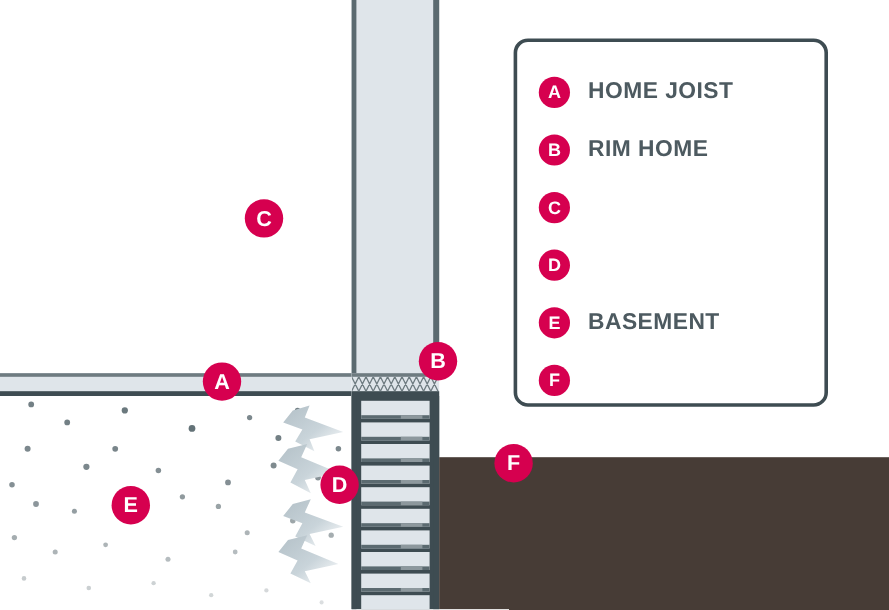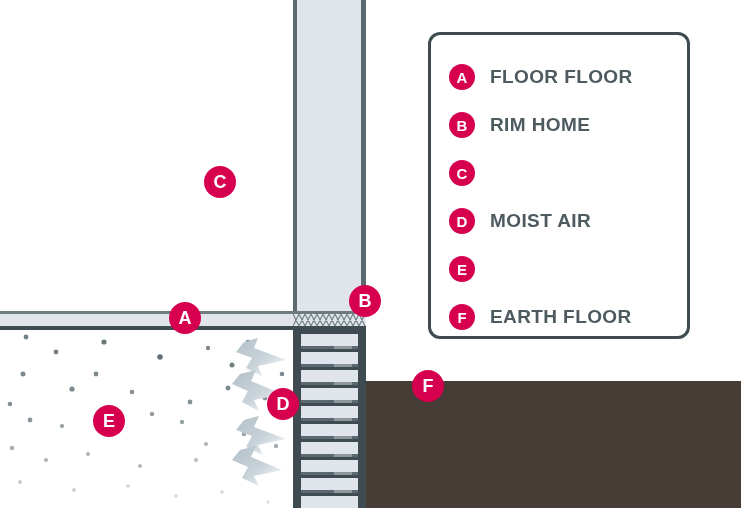--- a/index.html
+++ b/index.html
@@ -245,35 +245,34 @@
   <div class="marker big" id="mk-a">A</div>
   <div class="marker big" id="mk-b">B</div>
   <div class="marker big" id="mk-c">C</div>
   <div class="marker big" id="mk-d">D</div>
   <div class="marker big" id="mk-e">E</div>
   <div class="marker big" id="mk-f">F</div>
 
   <div class="legend">
     <div class="legend-row">
       <div class="legend-badge">A</div>
-      <div class="legend-label">FLOOR FLOOR</div>
+      <div class="legend-label">HOME JOIST</div>
     </div>
     <div class="legend-row">
       <div class="legend-badge">B</div>
       <div class="legend-label">RIM HOME</div>
     </div>
     <div class="legend-row">
       <div class="legend-badge">C</div>
     </div>
     <div class="legend-row">
       <div class="legend-badge">D</div>
-      <div class="legend-label">MOIST AIR</div>
     </div>
     <div class="legend-row">
       <div class="legend-badge">E</div>
+      <div class="legend-label">BASEMENT</div>
     </div>
     <div class="legend-row">
       <div class="legend-badge">F</div>
-      <div class="legend-label">EARTH FLOOR</div>
     </div>
   </div>
 
 </div>
 
 </body></html>

